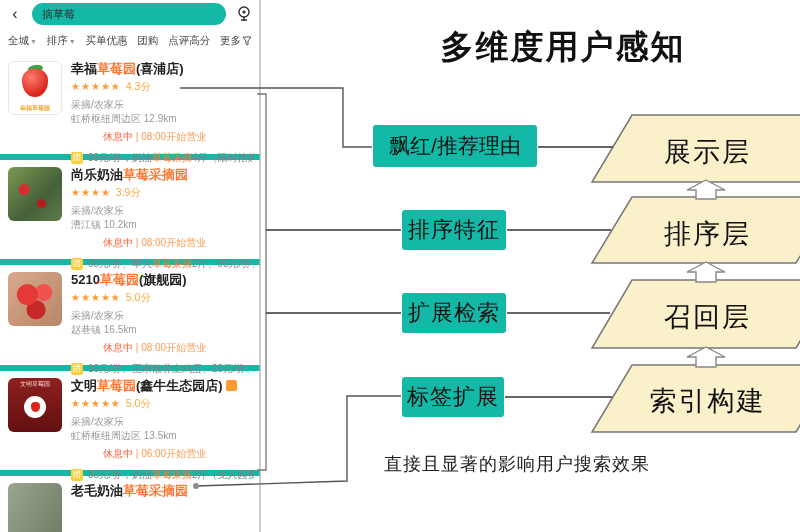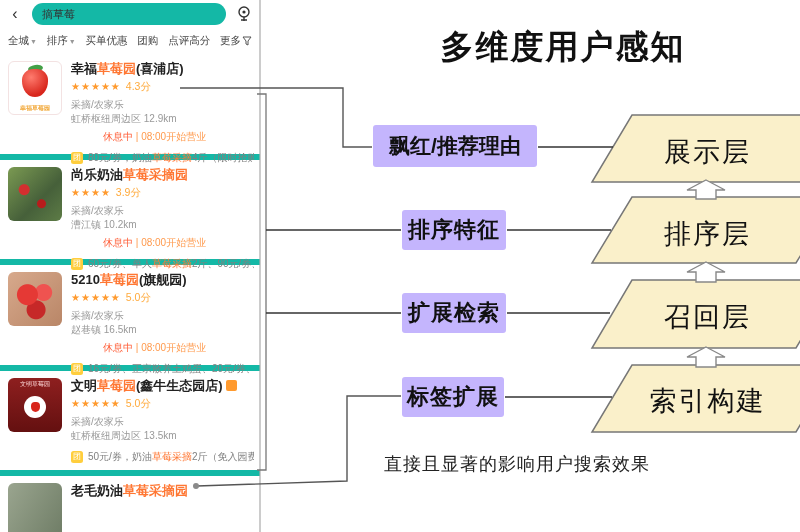--- a/index.html
+++ b/index.html
@@ -47,21 +47,21 @@
   .c-stars .score { font-size:10.5px; letter-spacing:0; margin-left:5px; color:#ffaa3c; }
   .c-meta { margin-top:4px; font-size:10px; color:#999; display:flex; justify-content:space-between; padding-right:4px;flex-direction:column; }
   .c-status { margin-top:4px; font-size:10px; }
   .st-closed { color:#ff5a33;margin-left:32px; }
   .st-hours { color:#ff9a4d; }
   .c-coupon { margin-top:7px; display:flex; align-items:center; font-size:10px; color:#808080; white-space:nowrap; overflow:hidden; }
   .coupon-ic { width:12px; height:12px; background:#ffce3d; border-radius:2.5px; color:#fff; font-size:8px; line-height:12px; text-align:center; margin-right:5px; flex-shrink:0; }
 
   
   .d-title { position:absolute; left:428px; top:25px; width:270px; text-align:center; font-size:33px; font-weight:bold; color:#111; letter-spacing:2px; z-index:6; }
-  .ybox { position:absolute; background:#c4b5fd; border-radius:3px; display:flex; align-items:center; justify-content:center; font-weight:bold; color:#111; z-index:6; }
+  .ybox { position:absolute; background:#14b8a6; border-radius:3px; display:flex; align-items:center; justify-content:center; font-weight:normal; color:#111; z-index:6; }
   .ybox1 { left:373px; top:125px; width:164px; height:42px; font-size:21px; }
   .ybox2 { left:402px; top:210px; width:104px; height:40px; font-size:22px; letter-spacing:1px; }
   .ybox3 { left:402px; top:293px; width:104px; height:40px; font-size:22px; letter-spacing:1px; }
   .ybox4 { left:402px; top:377px; width:102px; height:40px; font-size:22px; letter-spacing:1px; }
   .layer-label { position:absolute; left:600px; width:215px; text-align:center; font-size:27px; font-weight:500; color:#111; letter-spacing:2px; z-index:6; }
   .ll1 { top:134px; } .ll2 { top:216px; } .ll3 { top:299px; } .ll4 { top:383px; }
   .d-footer { position:absolute; left:384px; top:452px; width:380px; font-size:18px; color:#222; letter-spacing:1px; z-index:6; }
 
   #overlay { position:absolute; left:0; top:0; z-index:4; pointer-events:none; }
 </style>
@@ -177,20 +177,21 @@
         <span class="badge-circle"></span>
         <span class="badge-dot"></span>
       </div>
       <div class="c-body">
         <div class="c-title"><span>文明</span><span class="hl">草莓园</span><span>(鑫牛生态园店)</span><span class="badge-sq"></span></div>
         <div class="c-stars"><span>★★★★★</span><span class="score">5.0分</span></div>
         <div class="c-meta">
             <span>采摘/农家乐</span>
             <span>虹桥枢纽周边区 13.5km</span>
           </div>
+        <div class="c-status"><span class="st-closed">休息中</span><span class="st-hours"> | 06:00开始营业</span></div>
         <div class="c-coupon">
             <span class="coupon-ic">团</span>
             <span>50元/券，奶油</span>
             <span class="hl">草莓采摘</span>
             <span>2斤（免入园费）…</span>
           </div>
       </div>
     </div>
 
     <div class="card" style="border-bottom:none;">

